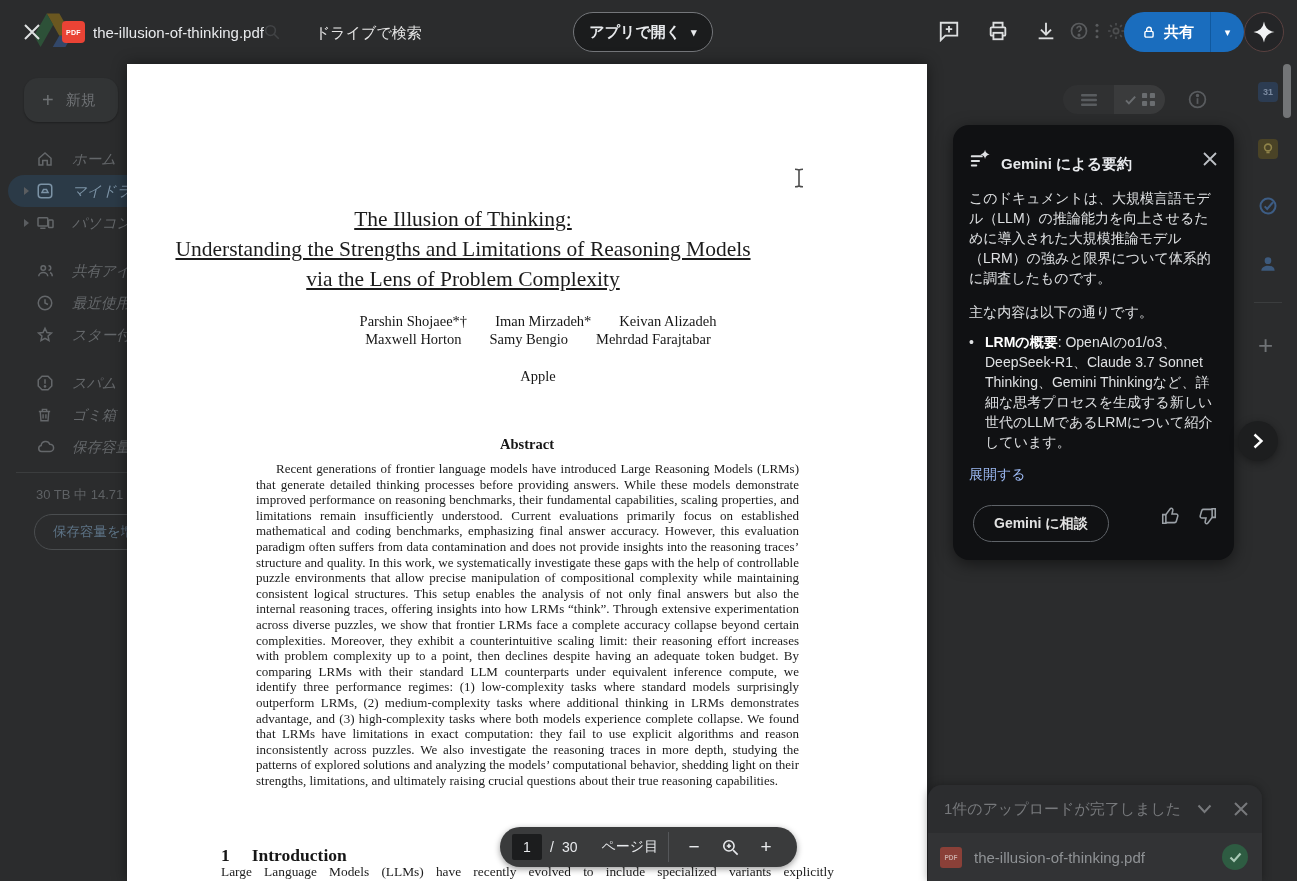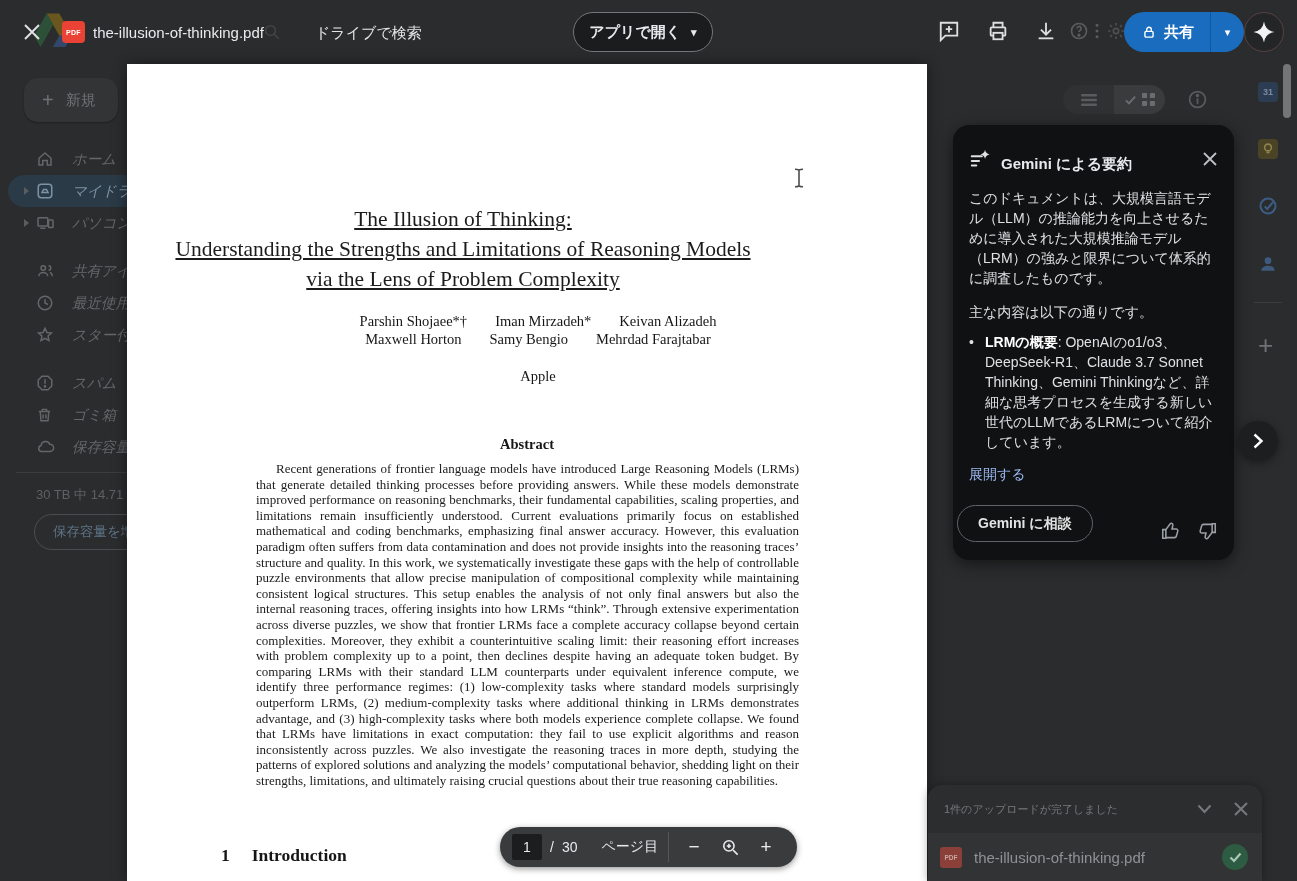--- a/index.html
+++ b/index.html
@@ -78,43 +78,43 @@
   #gpanel { left:953px; top:125px; width:281px; height:435px; background:#101113;
             border-radius:16px; padding:18px 16px; color:#dfe1e3;
             box-shadow:0 4px 16px rgba(0,0,0,.5); }
   .gp-head { display:flex; align-items:center; gap:10px; }
   .gp-title { font-size:15px; font-weight:bold; color:#e8eaed; flex:1;margin-top:12px; }
   .gp-close { color:#bdc1c6; cursor:pointer; }
   .gp-p { font-size:14px; line-height:20px; margin-top:14px; }
   .gp-bullet { display:flex; margin-top:10px; font-size:14px; line-height:20px; }
   .gp-bullet .dot { width:16px; flex:none; }
   .gp-link { margin-top:14px; font-size:14px; color:#9ab7f0; cursor:pointer; }
-  .gp-foot { position:absolute; left:4px; right:16px; bottom:18px; display:flex;
-             align-items:flex-end; }
+  .gp-foot { position:absolute; left:20px; right:16px; bottom:18px; display:flex;
+             align-items:flex-start; }
   .gp-chat { height:37px; border:1px solid #5f6368; border-radius:19px; background:transparent;
              color:#e3e3e3; font-size:14px; font-weight:bold; padding:0 20px;
              font-family:inherit; cursor:pointer; }
   .thumbs { margin-left:auto; display:flex; gap:14px; }
 
   
   .view-pill { left:1063px; top:85px; width:102px; height:29px; border-radius:15px;
                overflow:hidden; display:flex; }
   .view-pill .half { flex:1; display:flex; align-items:center; justify-content:center; gap:5px; }
   .h1 { background:#303132; } .h2 { background:#3a3b3c; }
   .chev-btn { left:1238px; top:421px; width:40px; height:40px; border-radius:50%;
               background:#1d1e1f; display:flex; align-items:center; justify-content:center;
               box-shadow:0 2px 8px rgba(0,0,0,.4); cursor:pointer; }
   .scroll-thumb { left:1283px; top:64px; width:8px; height:54px; border-radius:4px;
                   background:#737577; }
 
   
   #toast { left:928px; top:785px; width:334px; height:96px; border-radius:14px 14px 0 0;
            overflow:hidden; box-shadow:0 0 10px rgba(0,0,0,.35); }
   .toast-head { height:48px; background:#2c2d2f; display:flex; align-items:center;
-                padding:0 14px 0 16px; color:#77797c; font-size:11px; }
+                padding:0 14px 0 16px; color:#77797c; font-size:15px; }
   .toast-body { height:48px; background:#323335; display:flex; align-items:center;
                 padding:0 14px 0 12px; }
   .toast-file { color:#8f9295; font-size:15px; margin-left:12px; flex:1; }
   .pdf-chip-dim { width:22px; height:21px; background:#8a4038; border-radius:3px;
                   color:#c9a9a4; font-size:6.5px; font-weight:bold; display:flex;
                   align-items:center; justify-content:center; }
   .check-circle { width:26px; height:26px; border-radius:50%; background:#2e5c42;
                   display:flex; align-items:center; justify-content:center; }
 </style>
 </head>
@@ -380,20 +380,21 @@
     <div class="auth-line" style="top:304px;">
       <span>Apple</span>
     </div>
 
     <div class="abstract-h" style="top:372px;">Abstract</div>
     <div class="abstract-b">Recent generations of frontier language models have introduced Large Reasoning Models (LRMs) that generate detailed thinking processes before providing answers. While these models demonstrate improved performance on reasoning benchmarks, their fundamental capabilities, scaling properties, and limitations remain insufficiently understood. Current evaluations primarily focus on established mathematical and coding benchmarks, emphasizing final answer accuracy. However, this evaluation paradigm often suffers from data contamination and does not provide insights into the reasoning traces’ structure and quality. In this work, we systematically investigate these gaps with the help of controllable puzzle environments that allow precise manipulation of compositional complexity while maintaining consistent logical structures. This setup enables the analysis of not only final answers but also the internal reasoning traces, offering insights into how LRMs “think”. Through extensive experimentation across diverse puzzles, we show that frontier LRMs face a complete accuracy collapse beyond certain complexities. Moreover, they exhibit a counterintuitive scaling limit: their reasoning effort increases with problem complexity up to a point, then declines despite having an adequate token budget. By comparing LRMs with their standard LLM counterparts under equivalent inference compute, we identify three performance regimes: (1) low-complexity tasks where standard models surprisingly outperform LRMs, (2) medium-complexity tasks where additional thinking in LRMs demonstrates advantage, and (3) high-complexity tasks where both models experience complete collapse. We found that LRMs have limitations in exact computation: they fail to use explicit algorithms and reason inconsistently across puzzles. We also investigate the reasoning traces in more depth, studying the patterns of explored solutions and analyzing the models’ computational behavior, shedding light on their strengths, limitations, and ultimately raising crucial questions about their true reasoning capabilities.</div>
 
     <div class="sec-h">
       <span>1</span><span>Introduction</span>
     </div>
+    <div class="intro-line">Large Language Models (LLMs) have recently evolved to include specialized variants explicitly</div>
 
     <div class="ab" style="left:666px; top:104px;">
       <svg width="12" height="20" viewBox="0 0 12 20" fill="none" stroke="#4d4d4d" stroke-width="1.6">
           <path d="M2 1.2c2.4 0 4 .8 4 .8s1.6-.8 4-.8M6 2v16M2 18.8c2.4 0 4-.8 4-.8s1.6.8 4 .8"></path>
         </svg>
     </div>
   </div>
 
   <div id="ptoolbar" class="ab">
     <input id="page-input" value="1" style="">

